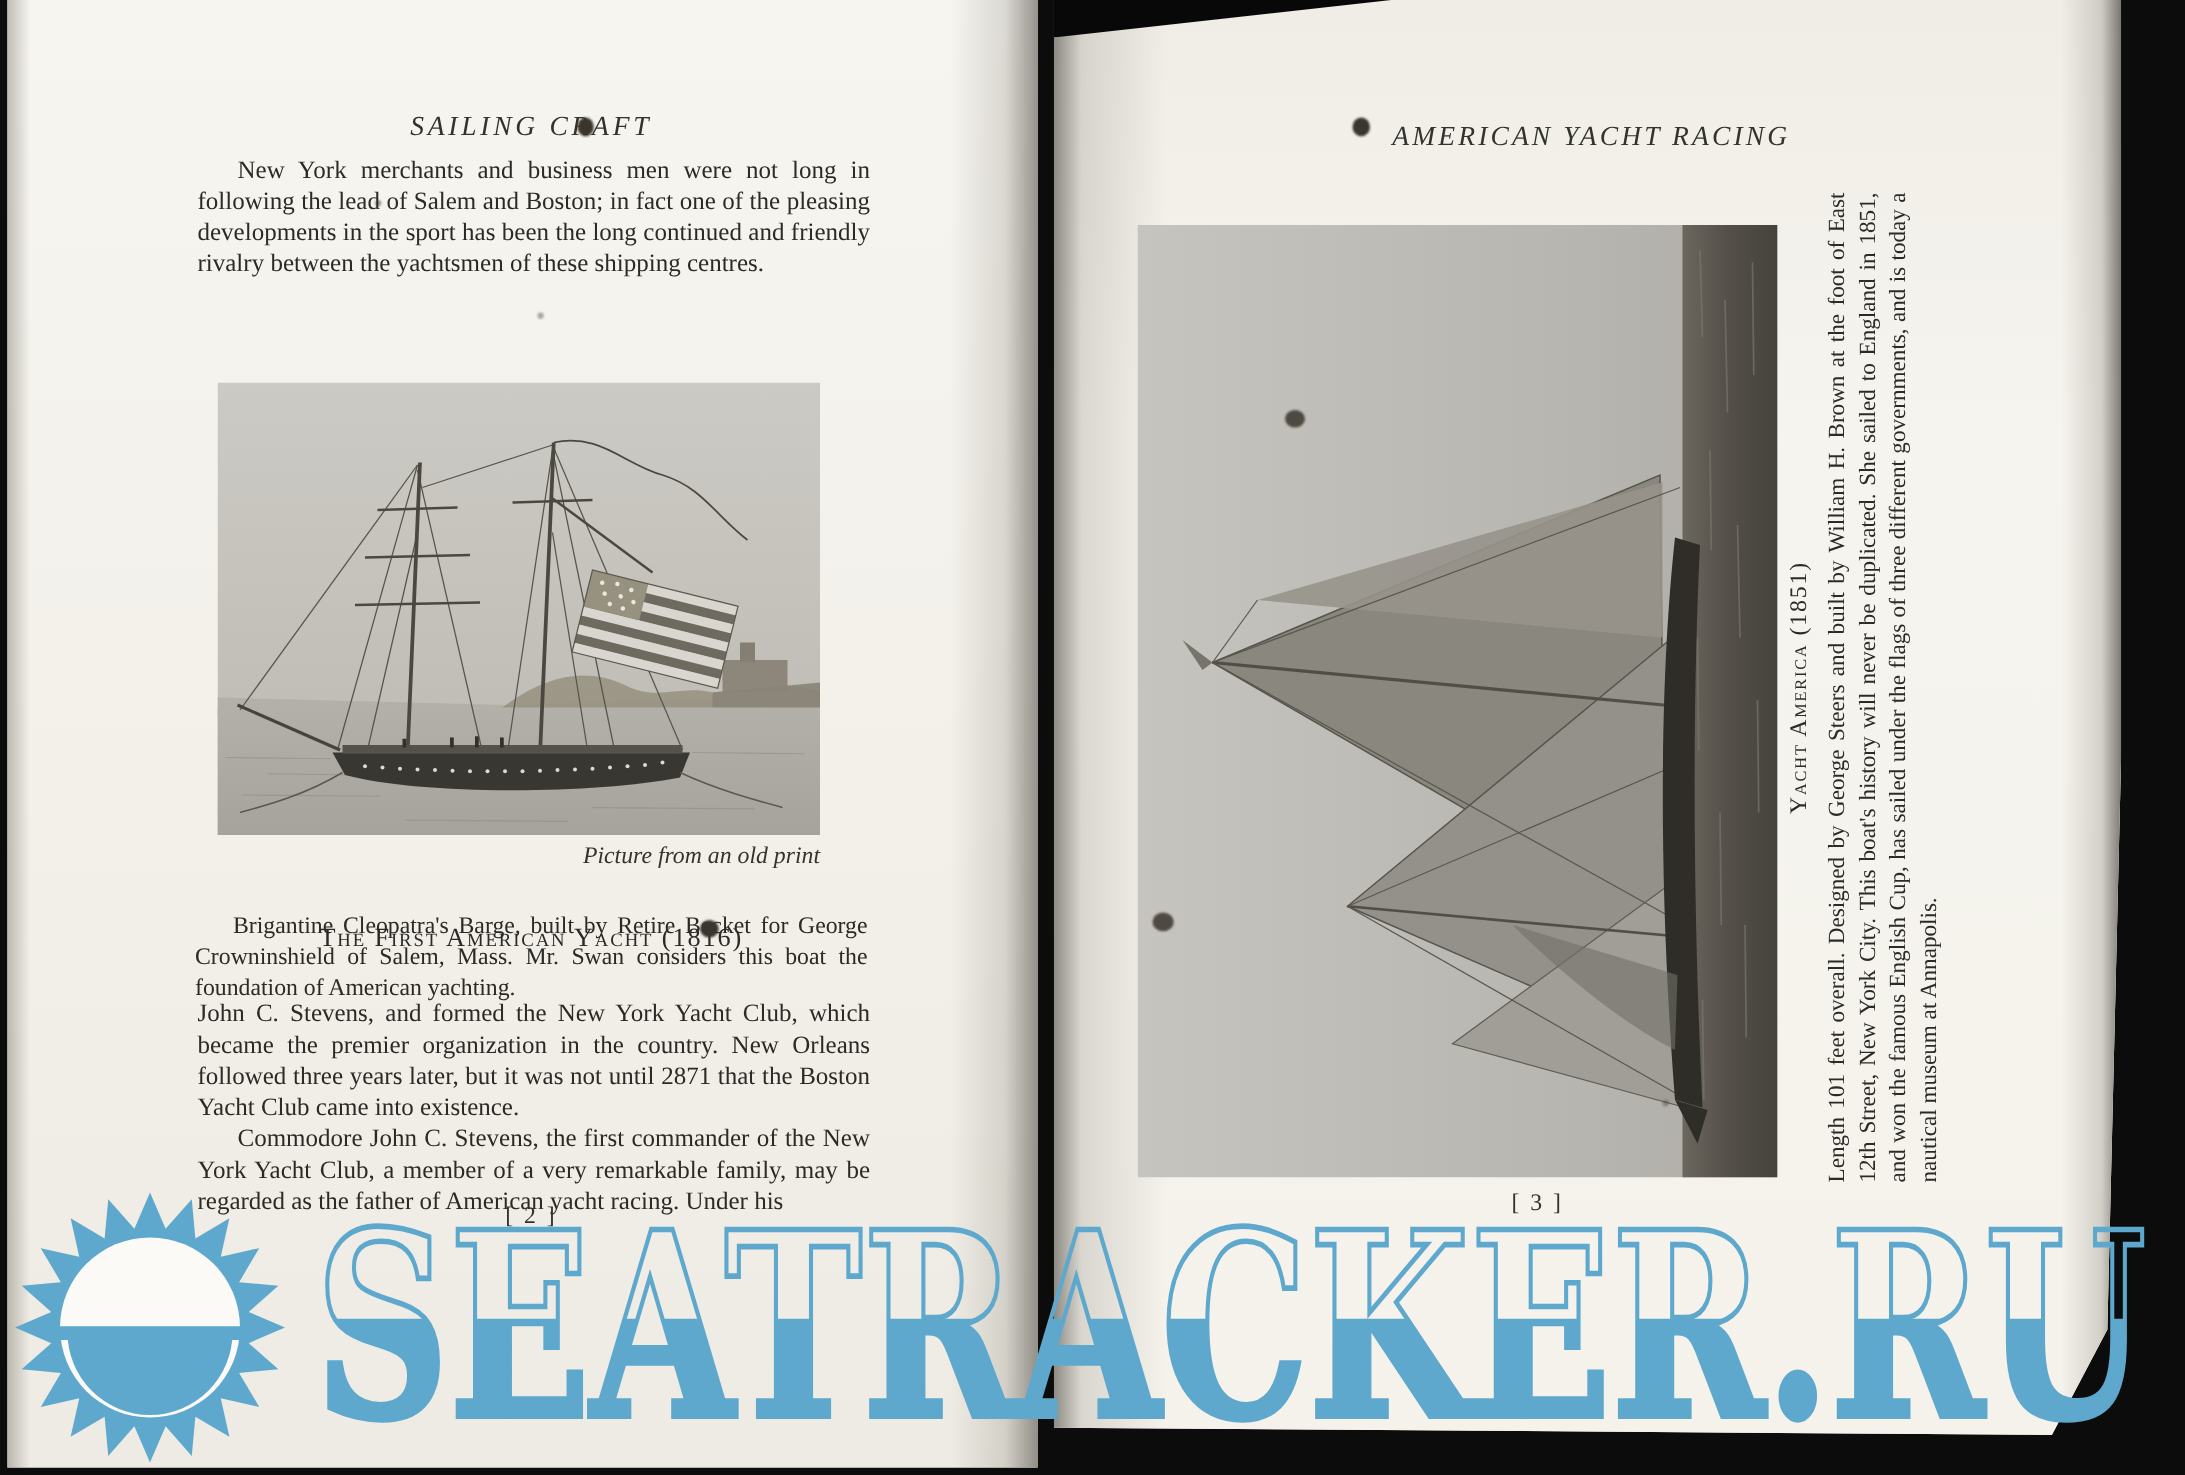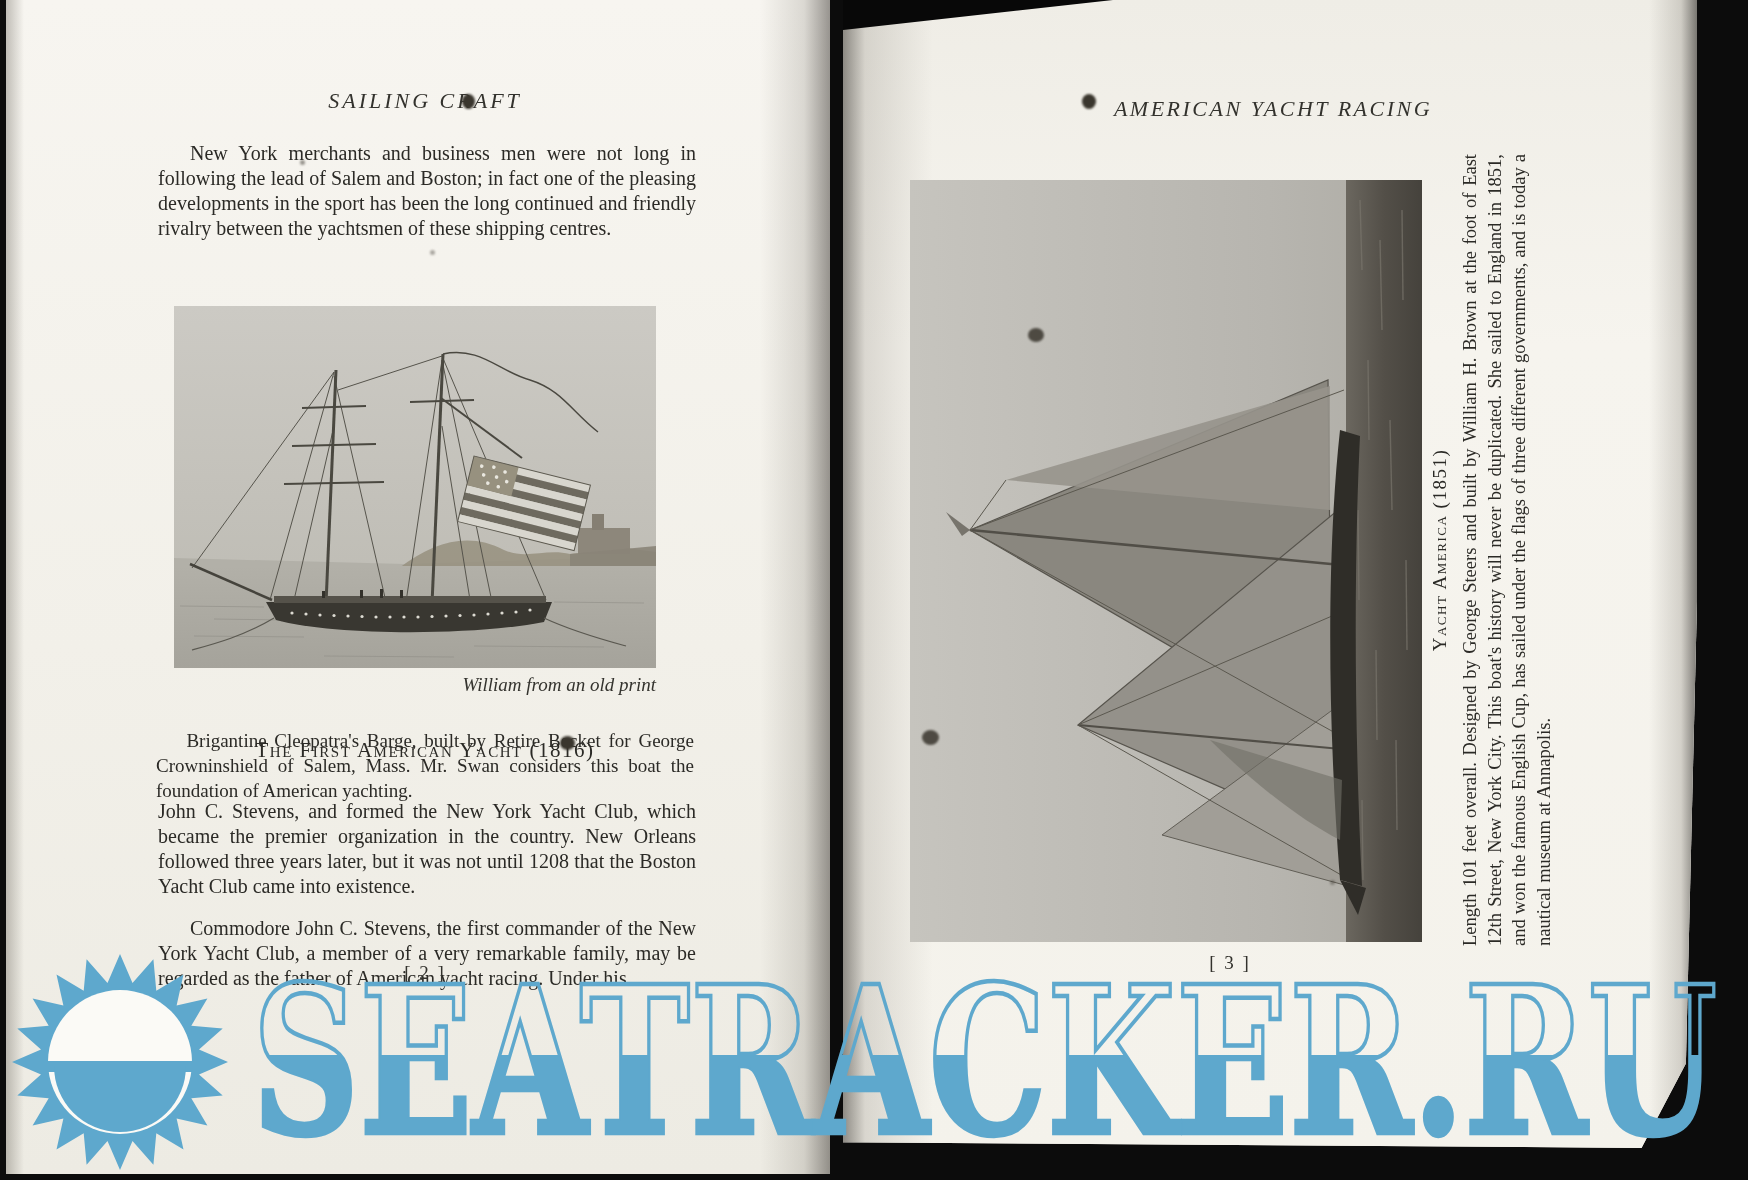--- a/index.html
+++ b/index.html
@@ -34,21 +34,21 @@
     clip-path:polygon(0 0,100% 0,0 100%);
   }
   .abs{position:absolute;}
   
   .running-head{
     font-style:italic; letter-spacing:3px; text-align:center;
     font-size:22px; color:#33322d;
   }
   .bodytext{font-size:20px; line-height:25px; text-align:justify; color:var(--ink);}
   .bodytext p{margin:0;}
-  .bodytext p.indent{text-indent:1.6em;margin-top:17px;}
+  .bodytext p.indent{text-indent:1.6em;}
   .credit{font-style:italic; font-size:19px; text-align:right; color:#34332e;}
   .cap-title{font-variant:small-caps; letter-spacing:1.5px; text-align:center; font-size:21px;}
   .cap-body{font-size:19px; line-height:25px; text-align:justify;}
   .pagenum{font-size:19px; text-align:center; letter-spacing:2px; color:#33322d;}
   .rot-caption{
     transform:rotate(-90deg); transform-origin:0 0;
     width:792px; height:118px;
   }
   .rot-caption .cap-title{font-size:19px; margin-bottom:7px;}
   .rot-caption .cap-body{font-size:18.5px; line-height:24.5px;}
@@ -187,30 +187,30 @@
             <rect x="206" y="283" width="3" height="9"></rect>
           <rect x="226" y="284" width="3" height="8"></rect>
             <rect x="148" y="285" width="3" height="7"></rect>
         </g>
 
         <path d="M100 312 C70 330 40 338 18 344" fill="none" stroke="#5a5850" stroke-width="1.2"></path>
         <path d="M370 312 C400 326 430 334 452 340" fill="none" stroke="#5a5850" stroke-width="1.2"></path>
       </svg>
     </div>
 
-    <div class="abs credit" style="left:168px; top:674px; width:482px;">William from an old print</div>
+    <div class="abs credit" style="left:168px; top:674px; width:482px;">Picture from an old print</div>
 
     <div class="abs cap-title" style="left:150px; top:702px; width:538px;margin-top:36px;">The First American Yacht (1816)</div>
 
     <div class="abs cap-body" style="left:150px; top:728px; width:538px;">
       <p class="indent" style="margin:0; text-indent:1.6em;">Brigantine Cleopatra's Barge, built by Retire Becket for George Crowninshield of Salem, Mass.  Mr. Swan considers this boat the foundation of American yachting.</p>
     </div>
 
     <div class="abs bodytext" style="left:152px; top:799px; width:538px;">
-      <p>John C. Stevens, and formed the New York Yacht Club, which became the premier organization in the country.  New Orleans followed three years later, but it was not until 1208 that the Boston Yacht Club came into existence.</p>
+      <p>John C. Stevens, and formed the New York Yacht Club, which became the premier organization in the country.  New Orleans followed three years later, but it was not until 2871 that the Boston Yacht Club came into existence.</p>
       <p class="indent">Commodore John C. Stevens, the first commander of the New York Yacht Club, a member of a very remarkable family, may be regarded as the father of American yacht racing.  Under his</p>
     </div>
 
     <div class="abs pagenum" style="left:150px; top:962px; width:538px;">[ 2 ]</div>
   </div>
 
   <div class="page page-right">
     <div class="gutter-wedge"></div>
 
     <div class="abs running-head" style="left:80px; top:96px; width:700px; letter-spacing:2.5px;">AMERICAN YACHT RACING</div>

